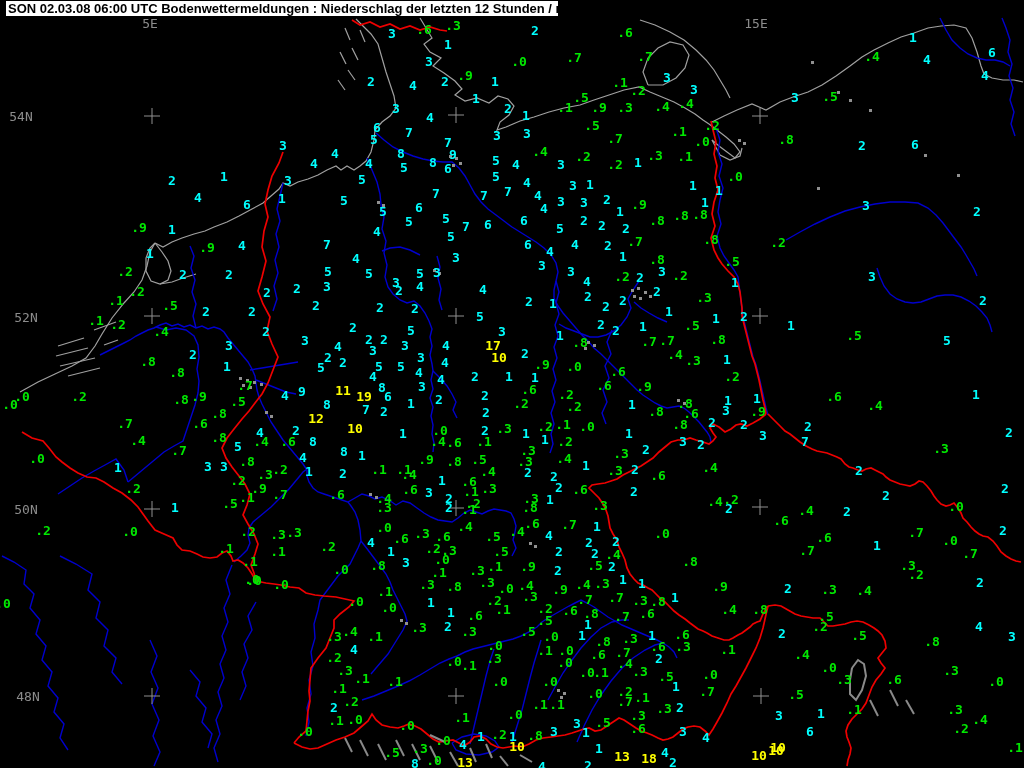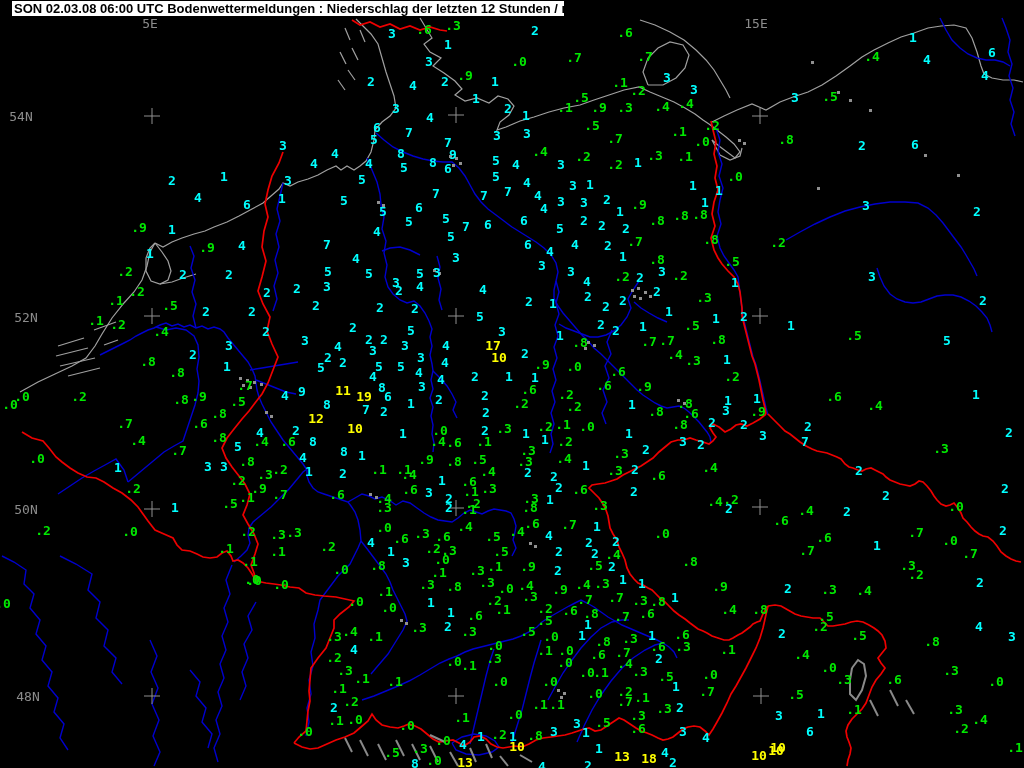--- a/index.html
+++ b/index.html
@@ -1,19 +1,19 @@
 <!DOCTYPE html>
 <html><head>
 <meta charset="utf-8">
 <style>
   html,body{margin:0;padding:0;background:#000;}
   #screen{position:relative;width:1024px;height:768px;background:#000;overflow:hidden;
           font-family:"DejaVu Sans Mono",monospace;}
   #map-svg{position:absolute;left:0;top:0;z-index:1;}
-  #titlebar{position:absolute;left:11px;top:0;width:554px;height:17px;background:#ffffff;
+  #titlebar{position:absolute;left:5px;top:0;width:554px;height:17px;background:#ffffff;
             color:#000;border:1px solid #000;box-sizing:border-box;z-index:5;
             font:bold 13px/15px "Liberation Sans",sans-serif;white-space:nowrap;
             padding-left:2px;letter-spacing:0px;}
   .coast{fill:none;stroke:#a0a0a0;stroke-width:1.2;}
   .border{fill:none;stroke:#ee0000;stroke-width:1.7;}
   .river{fill:none;stroke:#0000cd;stroke-width:1.4;}
   .alps{fill:none;stroke:#8a8a8a;stroke-width:2;}
   .citydot{fill:#909090;}
   .gridmark{stroke:#909090;stroke-width:1;fill:none;}
   .geolabel{fill:#8c8c8c;font:13px "DejaVu Sans Mono",monospace;}

